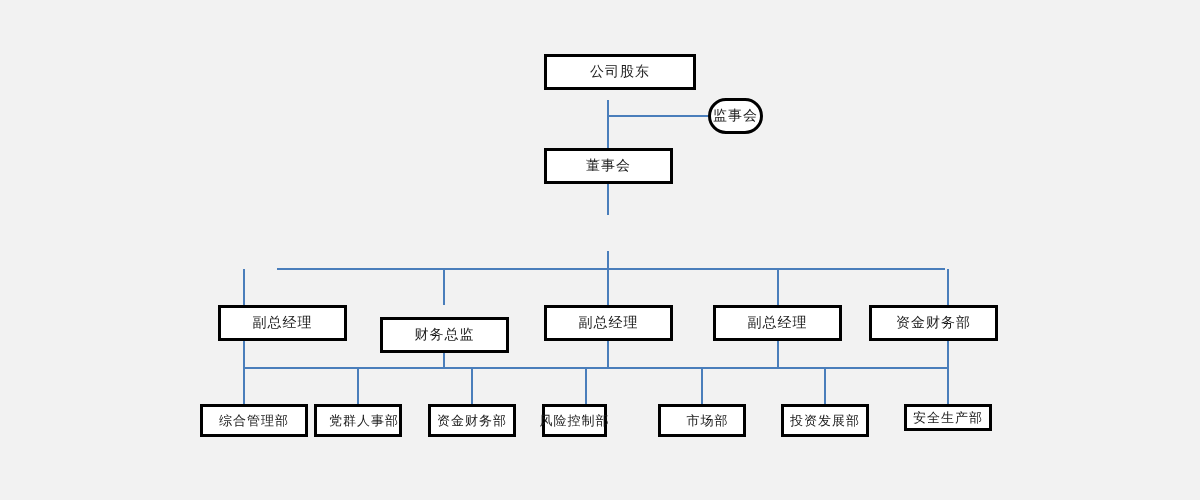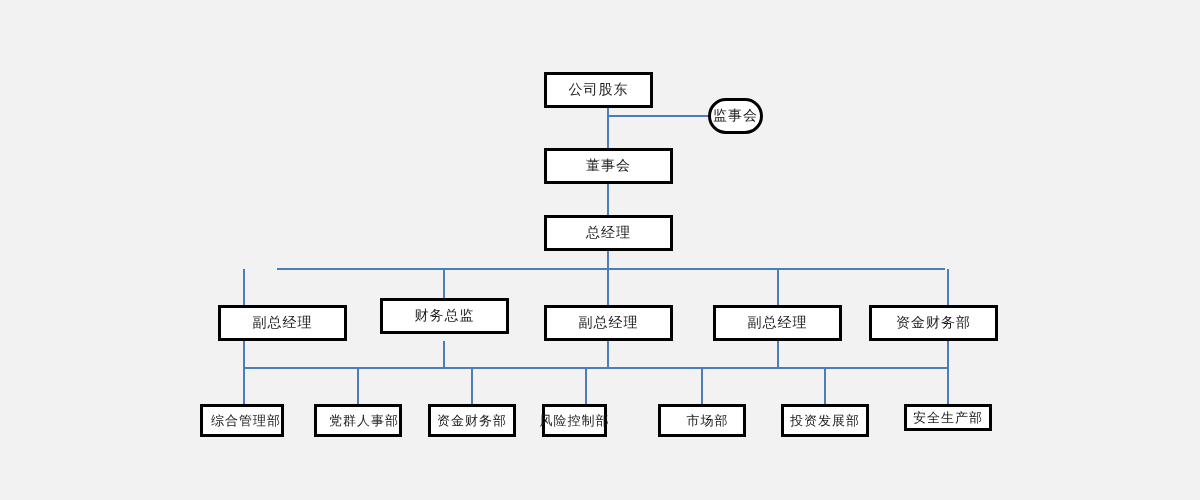--- a/index.html
+++ b/index.html
@@ -76,56 +76,53 @@
       <line x1="244" y1="368" x2="948" y2="368" stroke="#4a7ebb" stroke-width="2" shape-rendering="crispEdges"></line>
       <line x1="244" y1="368" x2="244" y2="404" stroke="#4a7ebb" stroke-width="2" shape-rendering="crispEdges"></line>
       <line x1="358" y1="368" x2="358" y2="404" stroke="#4a7ebb" stroke-width="2" shape-rendering="crispEdges"></line>
       <line x1="472" y1="368" x2="472" y2="404" stroke="#4a7ebb" stroke-width="2" shape-rendering="crispEdges"></line>
       <line x1="586" y1="368" x2="586" y2="404" stroke="#4a7ebb" stroke-width="2" shape-rendering="crispEdges"></line>
       <line x1="702" y1="368" x2="702" y2="404" stroke="#4a7ebb" stroke-width="2" shape-rendering="crispEdges"></line>
       <line x1="825" y1="368" x2="825" y2="404" stroke="#4a7ebb" stroke-width="2" shape-rendering="crispEdges"></line>
       <line x1="948" y1="368" x2="948" y2="404" stroke="#4a7ebb" stroke-width="2" shape-rendering="crispEdges"></line>
     </svg>
 
-  <div class="node level-1" style="left: 544px; top: 72px; width: 109px; height: 36px;">
+  <div class="node level-1" style="left: 544px; top: 54px; width: 152px; height: 36px;">
     <span>公司股东</span>
   </div>
 
   <div class="node level-1" style="left: 708px; top: 98px; width: 55px; height: 36px; border-radius: 18px;">
     <span>监事会</span>
   </div>
 
   <div class="node level-2" style="left: 544px; top: 148px; width: 129px; height: 36px;">
     <span>董事会</span>
   </div>
 
-  <div class="node level-2b" style="left: 544px; top: 215px; width: 129px; height: 36px;">
-    <span>总经理</span>
-  </div>
 
   <div id="manager-row">
       <div class="node level-3" style="left: 218px; top: 305px; width: 129px; height: 36px;">
         <span>副总经理</span>
       </div>
-      <div class="node level-3" style="left: 380px; top: 298px; width: 129px; height: 36px;">
+      <div class="node level-3" style="left: 380px; top: 317px; width: 129px; height: 36px;">
         <span>财务总监</span>
       </div>
       <div class="node level-3" style="left: 544px; top: 305px; width: 129px; height: 36px;">
         <span>副总经理</span>
       </div>
       <div class="node level-3" style="left: 713px; top: 305px; width: 129px; height: 36px;">
         <span>副总经理</span>
       </div>
       <div class="node level-3" style="left: 869px; top: 305px; width: 129px; height: 36px;">
         <span>资金财务部</span>
       </div>
     </div>
 
   <div id="department-row">
-      <div class="node level-4" style="left: 200px; top: 404px; width: 84px; height: 33px; justify-content: flex-end;">
+      <div class="node level-4" style="left: 200px; top: 404px; width: 108px; height: 33px;">
         <span>综合管理部</span>
       </div>
       <div class="node level-4" style="left: 314px; top: 404px; width: 88px; height: 33px; padding-left: 12px;">
         <span>党群人事部</span>
       </div>
       <div class="node level-4" style="left: 428px; top: 404px; width: 88px; height: 33px;">
         <span>资金财务部</span>
       </div>
       <div class="node level-4" style="left: 542px; top: 404px; width: 65px; height: 33px;">
         <span>风险控制部</span>

